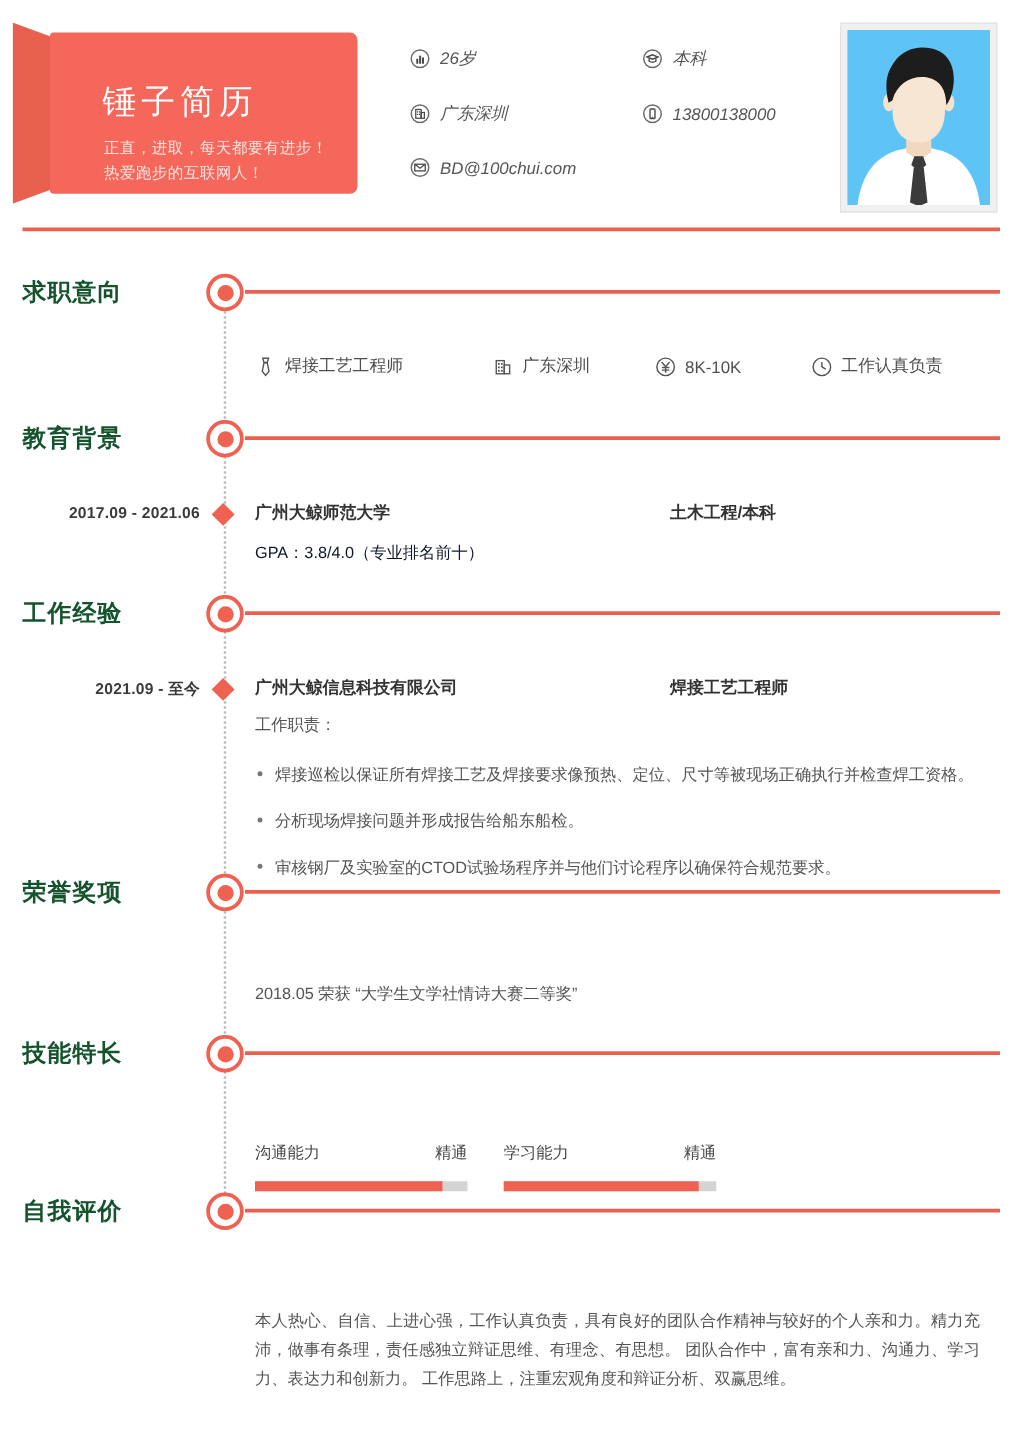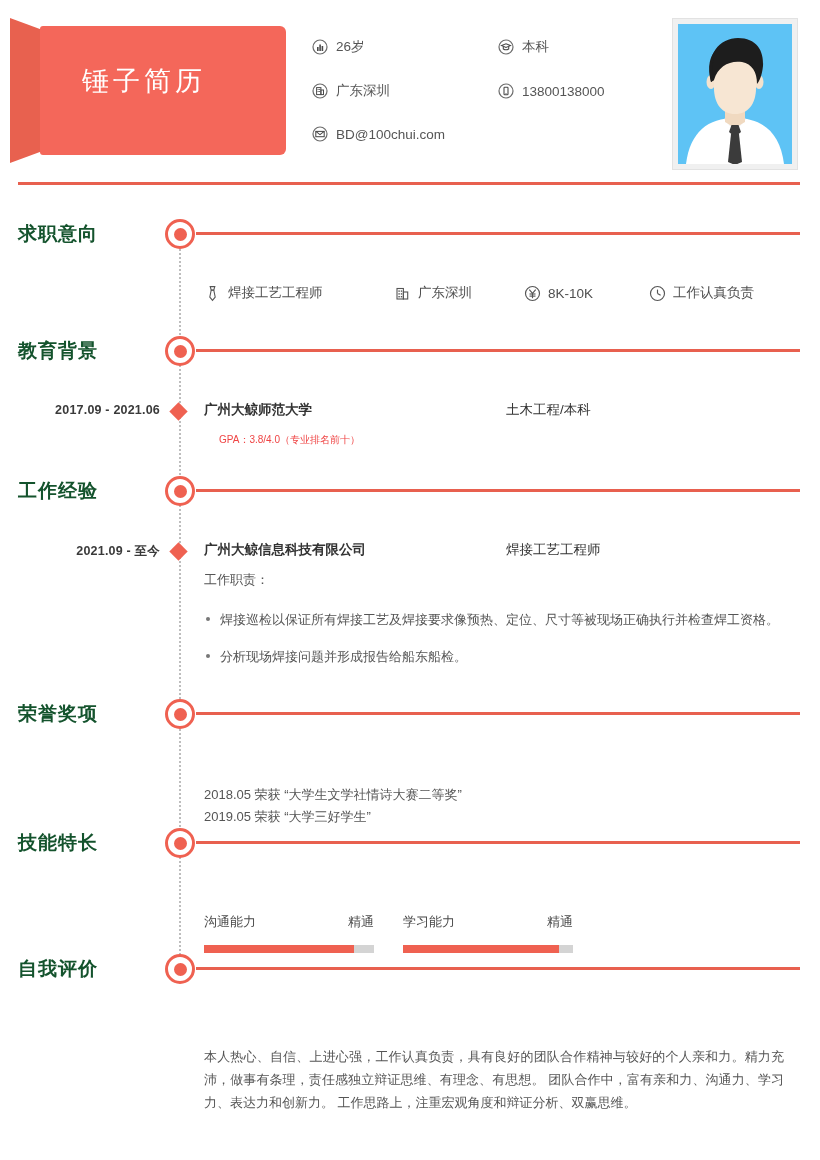--- a/index.html
+++ b/index.html
@@ -29,21 +29,21 @@
   }
   .ribbon-title {
     position:absolute; left:72px; top:45px;
     font-size:27px; color:#ffffff; letter-spacing:4px; font-weight:400;
   }
   .ribbon-sub {
     position:absolute; left:73px; top:90px; width:190px;
     font-size:12.5px; color:#ffe3df; line-height:20px; letter-spacing:.3px;
   }
 
-  .contacts { position:absolute; left:312px; top:38px; width:350px; }
+  .contacts { position:absolute; left:328px; top:38px; width:350px;font-style:italic; }
   .contact-grid { display:grid; grid-template-columns:186px 170px; row-gap:26px; }
   .contact { display:flex; align-items:center; font-size:13.5px; color:#555; }
   .contact .ico {
     width:16px; height:16px; margin-right:8px; flex:0 0 16px;
     display:inline-flex; align-items:center; justify-content:center;
   }
   .contact .ico svg { display:block; }
   .contact .txt { white-space:nowrap; }
 
   .photo {
@@ -96,22 +96,22 @@
   .entry { position:absolute; left:0; width:820px; }
   .entry-date {
     position:absolute; left:18px; top:0; width:142px; text-align:right;
     font-size:12.5px; font-weight:bold; color:#3a3a3a; letter-spacing:.2px;
   }
   .entry-diamond {
     position:absolute; left:172px; top:2px; width:13px; height:13px;
     background:#ef6151; transform:rotate(45deg);
   }
   .entry-main { position:absolute; left:204px; top:-2px; font-size:13.5px; font-weight:bold; color:#333; }
-  .entry-right { position:absolute; left:506px; top:-2px; font-size:13.5px; font-weight:normal; color:#333; }
-  .entry-note { position:absolute; left:219px; top:30px; font-size:10px; color:#ef4444; }
+  .entry-right { position:absolute; left:536px; top:-2px; font-size:13.5px; font-weight:bold; color:#333; }
+  .entry-note { position:absolute; left:204px; top:30px; font-size:13px; color:#0f172a; }
 
   .duty-label { position:absolute; left:204px; top:28px; font-size:13px; color:#555; }
   .duty-list { position:absolute; left:204px; top:50px; width:586px; }
   .duty-li {
     position:relative; padding-left:16px; font-size:13px; color:#555;
     line-height:21px; margin-bottom:1px;margin-top:16px;
   }
   .duty-li:before {
     content:""; position:absolute; left:2px; top:8px;
     width:4px; height:4px; border-radius:50%; background:#777;
@@ -136,20 +136,21 @@
 <body>
 
 <div class="page">
 
   <div class="header">
 
     <div class="ribbon">
       <div class="ribbon-wing"></div>
       <div class="ribbon-body"></div>
       <div class="ribbon-title">锤子简历</div>
+      <div class="ribbon-sub">正直，进取，每天都要有进步！热爱跑步的互联网人！</div>
     </div>
 
     <div class="contacts">
       <div class="contact-grid">
 
         <div class="contact">
           <span class="ico">
             <svg width="16" height="16" viewBox="0 0 16 16">
               <circle cx="8" cy="8" r="7" fill="none" stroke="#6b6b6b" stroke-width="1.2"></circle>
               <rect x="5" y="8" width="1.6" height="4" fill="#4a4a4a"></rect>
@@ -332,36 +333,36 @@
     <div class="sec-body">
       <div class="entry" style="top:30px;">
         <div class="entry-date">2021.09 - 至今</div>
         <div class="entry-diamond"></div>
         <div class="entry-main">广州大鲸信息科技有限公司</div>
         <div class="entry-right">焊接工艺工程师</div>
         <div class="duty-label">工作职责：</div>
         <div class="duty-list">
           <div class="duty-li">焊接巡检以保证所有焊接工艺及焊接要求像预热、定位、尺寸等被现场正确执行并检查焊工资格。</div>
           <div class="duty-li">分析现场焊接问题并形成报告给船东船检。</div>
+          <div class="duty-li">审核钢厂及实验室的CTOD试验场程序并与他们讨论程序以确保符合规范要求。</div>
         </div>
       </div>
     </div>
   </div>
 
   <div class="section" style="top:714px;">
     <div class="sec-title">荣誉奖项</div>
     <div class="sec-dot">
         <i></i>
       </div>
     <div class="sec-line"></div>
 
     <div class="sec-body">
       <div class="honor-list">
         <div class="honor-li">2018.05 荣获 “大学生文学社情诗大赛二等奖”</div>
-        <div class="honor-li">2019.05 荣获 “大学三好学生”</div>
       </div>
     </div>
   </div>
 
   <div class="section" style="top:843px;">
     <div class="sec-title">技能特长</div>
     <div class="sec-dot">
         <i></i>
       </div>
     <div class="sec-line"></div>

